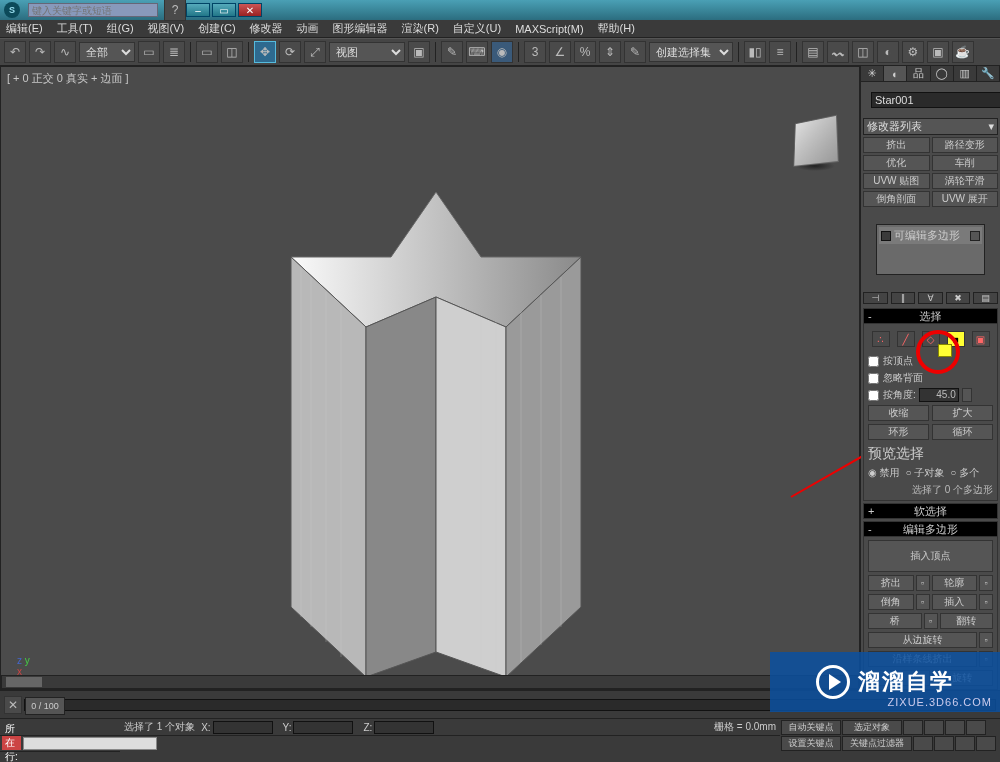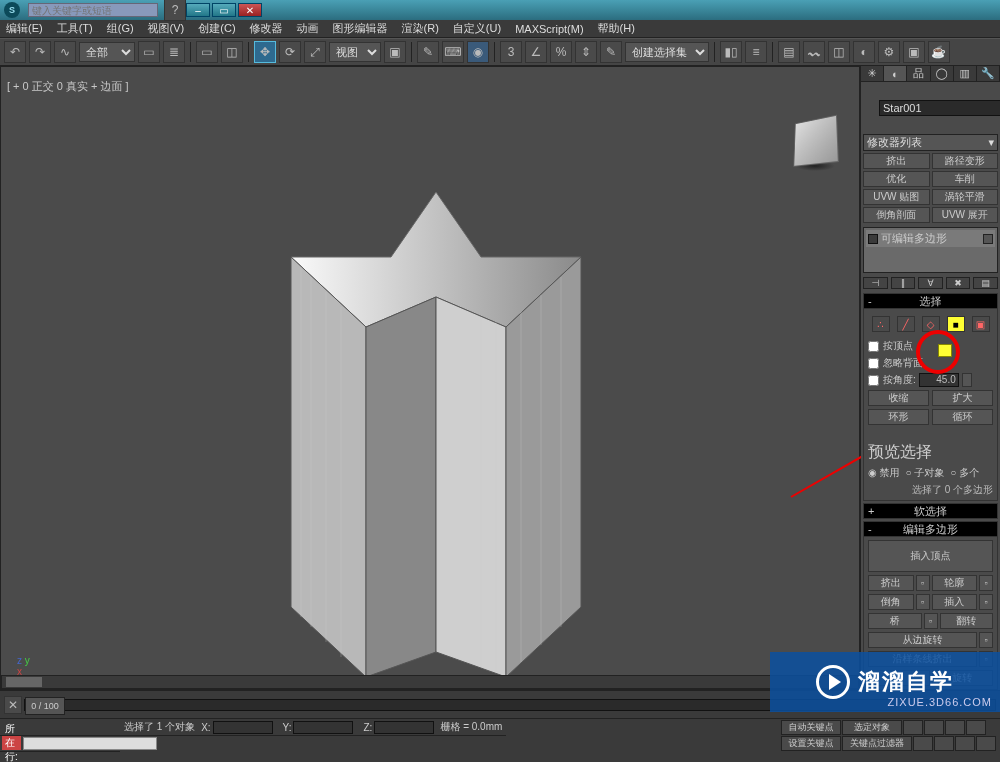--- a/index.html
+++ b/index.html
@@ -13,46 +13,46 @@
 .winbtns .close{background:linear-gradient(#c55,#922)}
 .menubar{height:18px;background:#3a3a3a;display:flex;align-items:center;padding:0 6px;gap:14px;color:#ddd;font-size:11px;border-bottom:1px solid #222}
 .toolbar{height:28px;background:#454545;border-top:1px solid #555;border-bottom:1px solid #222;display:flex;align-items:center;padding:0 4px;gap:3px}
 .tbtn{width:22px;height:22px;background:#4a4a4a;border:1px solid #333;display:flex;align-items:center;justify-content:center;color:#bbb;font-size:12px}
 .tbtn.active{background:#2e6a8f;border-color:#5bd}
 .tbtn.sel{background:#3a5a7a}
 .tsep{width:1px;height:20px;background:#222;margin:0 2px}
 .tsel{height:20px;background:#555;border:1px solid #333;color:#ddd;font-size:11px;padding:0 2px}
 .main{display:flex;height:624px}
 .viewport{flex:1;background:#4b4b4b;position:relative;border:1px solid #222}
-.vp-label{position:absolute;top:12px;left:6px;color:#c8c8c8;font-size:11px}
+.vp-label{position:absolute;top:4px;left:6px;color:#c8c8c8;font-size:11px}
 .vp-cube{position:absolute;top:50px;right:20px;width:48px;height:48px;}
 .vp-cube .c{position:absolute;inset:0;background:linear-gradient(135deg,#ddd,#999);transform:perspective(200px) rotateX(20deg) rotateY(-25deg);border:1px solid #666}
 .vp-cube .sh{position:absolute;bottom:-6px;left:4px;width:40px;height:10px;background:radial-gradient(ellipse,#222,transparent 70%)}
 
 .star{position:absolute;left:280px;top:120px;width:310px;height:490px;}
 .star svg{width:100%;height:100%;}
 .axis{position:absolute;left:16px;bottom:12px;font-size:10px;color:#888}
 .axis .x{color:#c44}.axis .y{color:#4c4}.axis .z{color:#46c}
 
 .arrow-line{position:absolute;stroke:#e00;stroke-width:2;top:0;left:0}
 .red-circle{position:absolute;top:330px;right:40px;width:44px;height:44px;border:4px solid #e00;border-radius:50%;pointer-events:none}
 .yellow-box{position:absolute;top:344px;right:48px;width:14px;height:13px;background:#ff3;border:1px solid #880;pointer-events:none}
 .hscroll{height:14px;background:#3a3a3a;border:1px solid #222;display:flex;align-items:center;font-size:10px;color:#aaa}
 .hscroll .thumb{width:36px;height:10px;background:#666;margin-left:4px}
 
 .panel{width:140px;background:#4a4a4a;border-left:1px solid #222;display:flex;flex-direction:column;font-size:11px;color:#ccc;overflow:hidden}
 .panel-tabs{display:flex;height:20px;background:#3a3a3a;border-bottom:1px solid #222}
 .panel-tabs div{flex:1;display:flex;align-items:center;justify-content:center;font-size:11px;border-right:1px solid #222}
 .panel-tabs div.on{background:#555}
-.name-field{display:flex;margin:18px;gap:2px}
+.name-field{display:flex;margin:10px;gap:2px}
 .name-field input{flex:1;background:#2a2a2a;border:1px solid #111;color:#ddd;height:16px;font-size:11px;padding:0 3px}
 .mod-select{margin:0 2px;height:18px;background:#555;border:1px solid #222;color:#ddd;font-size:11px;display:flex;align-items:center;padding:0 3px;justify-content:space-between}
 .btn-grid{display:grid;grid-template-columns:1fr 1fr;gap:2px;margin:2px}
 .pbtn{height:16px;background:#555;border:1px solid #333;display:flex;align-items:center;justify-content:center;font-size:10px;color:#ccc}
-.mod-stack{margin:2px;height:70px;background:#6a6a6a;border:1px solid #222;padding:2px}
+.mod-stack{margin:15px;height:70px;background:#6a6a6a;border:1px solid #222;padding:2px}
 .mod-stack .row{display:flex;align-items:center;gap:3px;background:#7a7a7a;padding:1px 2px}
 .mod-stack .sw{width:10px;height:10px;background:#3a3a3a;border:1px solid #111}
 .mod-stack .end{width:10px;height:10px;background:#555;border:1px solid #222;margin-left:auto}
 .mini-tb{display:flex;gap:3px;margin:2px;height:16px}
 .mini-tb div{flex:1;background:#444;border:1px solid #222;display:flex;align-items:center;justify-content:center;font-size:9px}
 .rollout{margin:2px 2px 0 2px;}
 .roll-head{height:16px;background:#000000;border:1px solid #333;display:flex;align-items:center;justify-content:center;font-size:11px;position:relative}
 .roll-head::before{content:"-";position:absolute;left:4px}
 .roll-head.plus::before{content:"+"}
 .roll-body{background:#4a4a4a;border:1px solid #333;border-top:none;padding:3px 4px;display:flex;flex-direction:column;gap:3px}
@@ -73,21 +73,21 @@
 
 .timeline{height:28px;background:#3a3a3a;border-top:1px solid #222;display:flex;align-items:center;padding:0 4px;gap:2px}
 .timeline .slider{flex:1;height:12px;background:#2a2a2a;border:1px solid #111;position:relative}
 .timeline .slider .head{position:absolute;left:0;top:-3px;width:40px;height:18px;background:#555;border:1px solid #222;display:flex;align-items:center;justify-content:center;font-size:9px}
 
 .status{height:34px;background:#3a3a3a;border-top:1px solid #222;display:flex;font-size:10px}
 .status .left{width:120px;display:flex;flex-direction:column}
 .status .left .row{display:flex;height:17px;align-items:center;gap:2px;padding:0 2px;border-bottom:1px solid #222}
 .status .left .tag{background:#c44;color:#fff;padding:0 3px;height:14px;display:flex;align-items:center}
 .status .left input{flex:1;background:#ddd;border:1px solid #888;height:13px;font-size:10px}
-.status .mid{flex:1;display:flex;flex-direction:row}
+.status .mid{flex:1;display:flex;flex-direction:column}
 .status .mid .row{height:17px;display:flex;align-items:center;padding:0 4px;border-bottom:1px solid #222;gap:6px}
 .status .coords{display:flex;gap:10px;font-size:10px}
 .status .coords span{display:flex;align-items:center;gap:2px}
 .status .coords input{width:60px;height:13px;background:#333;border:1px solid #111;color:#bbb;font-size:10px}
 .status .right{width:220px;display:flex;flex-wrap:wrap;gap:1px;padding:1px}
 .status .right .pb{width:20px;height:15px;background:#4a4a4a;border:1px solid #222}
 
 .watermark{position:absolute;right:0;bottom:50px;width:230px;height:60px;background:rgba(10,80,160,.85);display:flex;align-items:center;justify-content:center;color:#fff;font-size:22px;font-weight:bold;letter-spacing:2px}
 .watermark .url{position:absolute;bottom:4px;right:8px;font-size:11px;letter-spacing:1px;font-weight:normal;color:#cce}
 .watermark .play{width:34px;height:34px;border:3px solid #fff;border-radius:50%;display:flex;align-items:center;justify-content:center;margin-right:8px}
@@ -129,21 +129,21 @@
   <select class="tsel" style="width:56px"><option>全部</option></select>
   <div class="tbtn">▭</div>
   <div class="tbtn">≣</div>
   <div class="tsep"></div>
   <div class="tbtn">▭</div>
   <div class="tbtn">◫</div>
   <div class="tsep"></div>
   <div class="tbtn active">✥</div>
   <div class="tbtn">⟳</div>
   <div class="tbtn">⤢</div>
-  <select class="tsel" style="width:52px"><option>视图</option></select>
+  <select class="tsel" style="width:76px"><option>视图</option></select>
   <div class="tbtn">▣</div>
   <div class="tsep"></div>
   <div class="tbtn">✎</div>
   <div class="tbtn">⌨</div>
   <div class="tbtn sel">◉</div>
   <div class="tsep"></div>
   <div class="tbtn">3</div>
   <div class="tbtn">∠</div>
   <div class="tbtn">%</div>
   <div class="tbtn">⇕</div>
@@ -281,21 +281,21 @@
             <div class="ar"></div>
         </div>
         <div class="hpair">
             <div class="pbtn">收缩</div>
             <div class="pbtn">扩大</div>
           </div>
         <div class="hpair">
             <div class="pbtn">环形</div>
             <div class="pbtn">循环</div>
           </div>
-        <div style="font-size:16px;margin-top:14px">预览选择</div>
+        <div style="font-size:14px;margin-top:2px">预览选择</div>
         <div class="radio-row">
           <label>◉ <span>禁用</span></label>
           <label>○ <span>子对象</span></label>
           <label>○ <span>多个</span></label>
         </div>
         <div class="info-line">选择了 0 个多边形</div>
       </div>
     </div>
 
     <div class="rollout">

